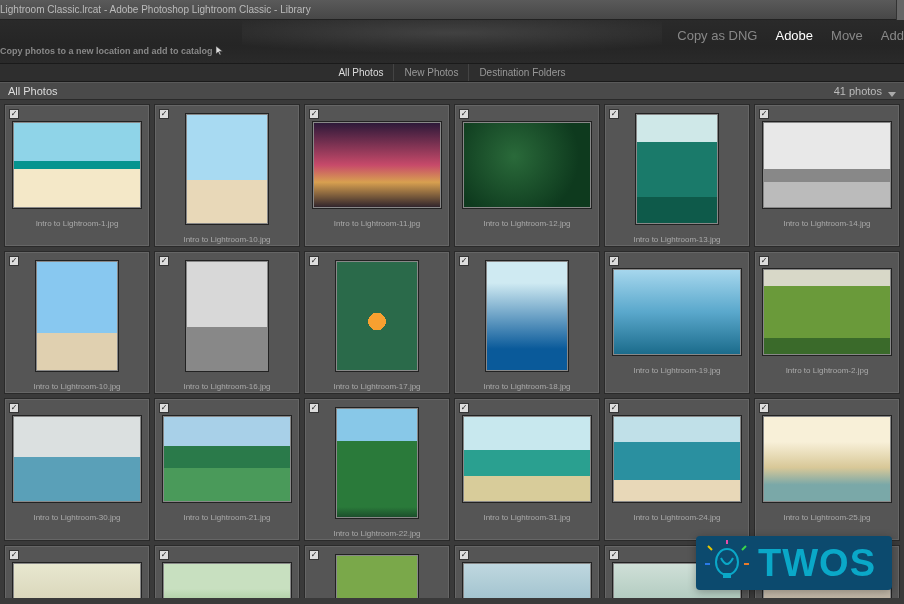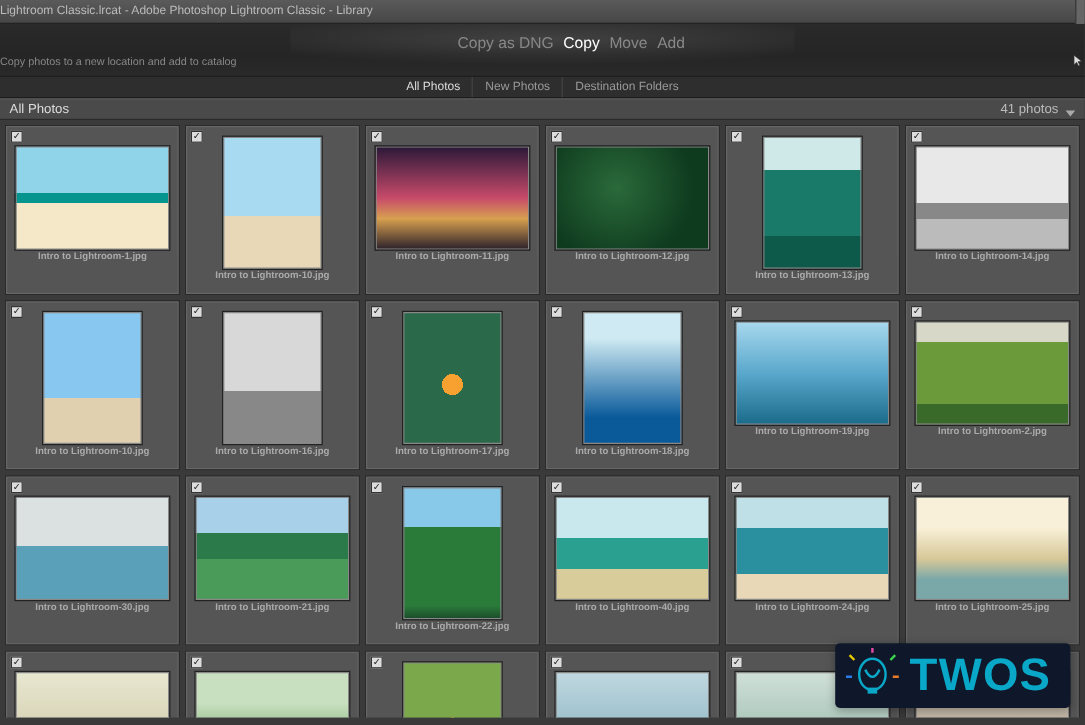--- a/index.html
+++ b/index.html
@@ -41,39 +41,40 @@
 }
 .import-glow {
   position: absolute;
   top: 0; left: 50%; transform: translateX(-50%);
   width: 420px; height: 100%;
   background: radial-gradient(ellipse 380px 30px at 50% 30%, rgba(255,255,255,0.12), transparent 70%);
   pointer-events: none;
 }
 .import-modes {
   display: flex;
-  justify-content: center;
-  gap: 8px;
+  justify-content: flex-end;
+  gap: 18px;
   font-size: 13px;
   position: relative;
   z-index: 1;
   margin-left: 48px;
 }
 .import-mode { color: #888; cursor: pointer; }
 .import-mode.active { color: #fff; font-weight: 500; }
 .import-sub {
   color: #888;
   font-size: 9px;
   margin-top: 2px;
   display: flex;
-  justify-content: space-between;
+  justify-content: flex-start;
   align-items: center;
   gap: 2px;
   position: relative;
   z-index: 1;
+  font-weight: bold;
 }
 .cursor-icon {
   display:inline-block; width:10px; height:12px;
 }
 .cursor-icon svg { display:block; }
 .filter-tabs {
   display: flex;
   justify-content: center;
   gap: 0;
   background: #2e2e2e;
@@ -143,23 +144,22 @@
   border: 1px solid #222;
   box-shadow: 0 0 0 1px #888 inset;
   display:flex; align-items:center; justify-content:center;
   overflow:hidden;
 }
 .thumb.landscape { width: 130px; height: 88px; margin-top:10px; }
 .thumb.portrait { width: 84px; height: 112px; margin-top:2px; }
 .caption {
   color: #aaa;
   font-size: 8px;
-  margin-top: 0;
+  margin-top: 10px;
   white-space: nowrap;
-  font-weight: bold;
 }
 
 .img-beach1{background:linear-gradient(#8fd4e8 45%,#06948f 45% 55%,#f4e8c8 55%);}
 .img-palms1{background:linear-gradient(#a8daf2 60%,#e8d8b8 60%); position:relative;}
 .img-sunset{background:linear-gradient(#2a1838,#c74a6a 50%,#d8a050 70%,#2a202a);}
 .img-leaves{background:radial-gradient(circle at 40% 40%,#2a6a3a,#0e3a1e 70%);}
 .img-river{background:linear-gradient(#cfe8e8 25%,#1a7a6a 25% 75%,#0e5a4a 75%);}
 .img-bwbeach{background:linear-gradient(#e8e8e8 55%,#888 55% 70%,#bbb 70%);}
 .img-palms2{background:linear-gradient(#88c8f0 65%,#e0d0b0 65%);}
 .img-palmsbw{background:linear-gradient(#d8d8d8 60%,#888 60%);}
@@ -180,21 +180,21 @@
 .img-gen2{background:linear-gradient(#d0e0d8,#8ab0a0);}
 .img-gen3{background:linear-gradient(#d8d0c0,#a09080);}
 
 .watermark {
   position: absolute;
   right: 12px;
   bottom: 14px;
   display: flex;
   align-items: center;
   gap: 8px;
-  background: #0f172a;
+  background: #0c4a6e;
   padding: 4px 16px 4px 8px;
   border-radius: 4px;
   box-shadow: 0 2px 8px rgba(0,0,0,0.3);
 }
 .wm-text {
   font-size: 38px;
   font-weight: 700;
   color: #0aa8c8;
   letter-spacing: 1px;
   font-family: Arial, sans-serif;
@@ -206,21 +206,21 @@
 
 <div class="titlebar">
   <span>Lightroom Classic.lrcat - Adobe Photoshop Lightroom Classic - Library</span>
   <div class="scrollbar-top"></div>
 </div>
 
 <div class="import-bar">
   <div class="import-glow"></div>
   <div class="import-modes">
     <span class="import-mode">Copy as DNG</span>
-    <span class="import-mode active">Copy</span>
+    <span class="import-mode active">Adobe</span>
     <span class="import-mode">Move</span>
     <span class="import-mode">Add</span>
   </div>
   <div class="import-sub">
     <span>Copy photos to a new location and add to catalog</span>
     <span class="cursor-icon">
       <svg viewBox="0 0 10 12">
           <path d="M1 1 L1 9 L3.2 7 L4.8 10 L6 9.4 L4.4 6.4 L7.5 6.2 Z" fill="#ddd" stroke="#333" stroke-width="0.6"></path>
         </svg>
     </span>
@@ -314,21 +314,21 @@
         <div class="caption">Intro to Lightroom-21.jpg</div>
       </div>
       <div class="cell row3">
         <div class="check">✓</div>
         <div class="thumb portrait img-palms3"></div>
         <div class="caption">Intro to Lightroom-22.jpg</div>
       </div>
       <div class="cell row3">
         <div class="check">✓</div>
         <div class="thumb landscape img-lagoon"></div>
-        <div class="caption">Intro to Lightroom-40.jpg</div>
+        <div class="caption">Intro to Lightroom-31.jpg</div>
       </div>
       <div class="cell row3">
         <div class="check">✓</div>
         <div class="thumb landscape img-surf"></div>
         <div class="caption">Intro to Lightroom-24.jpg</div>
       </div>
       <div class="cell row3">
         <div class="check">✓</div>
         <div class="thumb landscape img-seasun"></div>
         <div class="caption">Intro to Lightroom-25.jpg</div>

